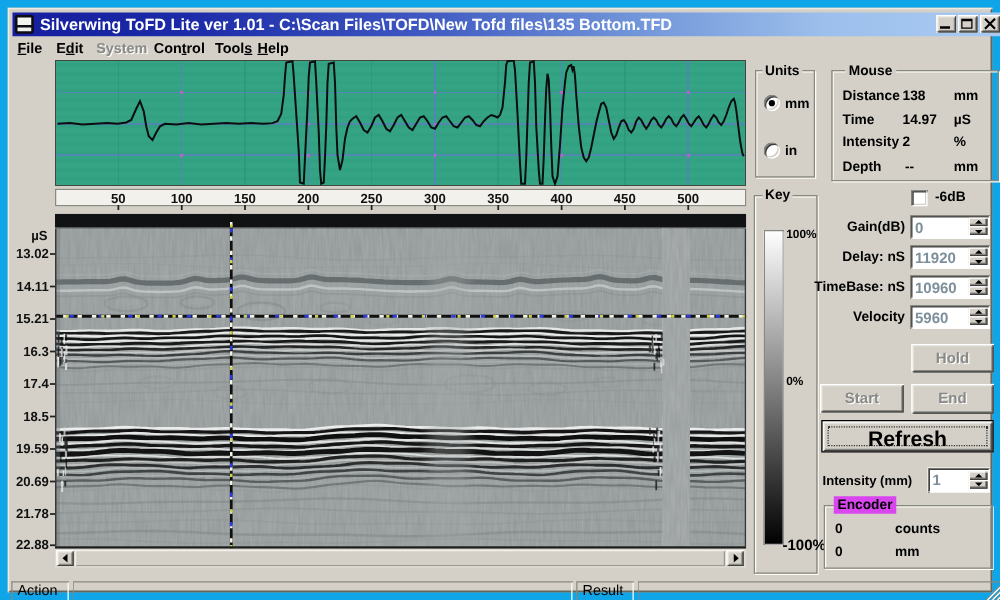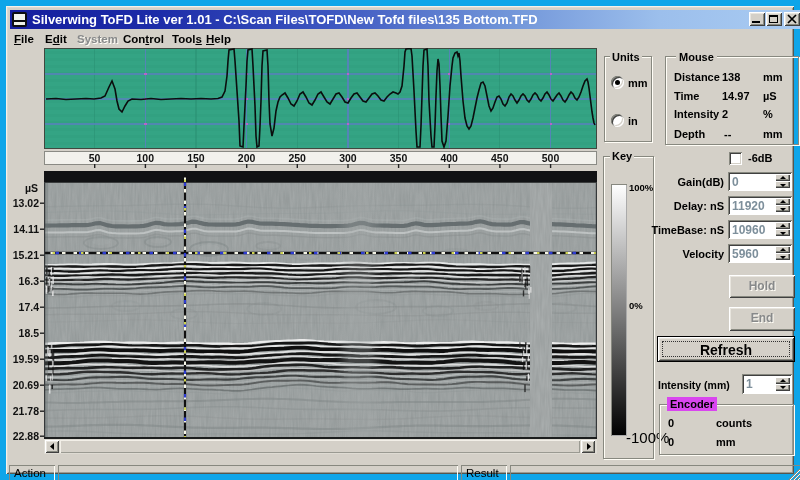--- a/index.html
+++ b/index.html
@@ -361,21 +361,21 @@
     <div class="lbl" style="left:757px;top:101px">%</div>
 <div class="lbl" style="left:668px;top:121px">Depth</div>
     <div class="lbl" style="left:718px;top:121px">--</div>
     <div class="lbl" style="left:757px;top:121px">mm</div>
 
 <div class="group abs" style="left:597px;top:150px;width:51px;height:303px"></div>
 <div class="lbl" style="left:604px;top:143px;background:#d4d0c8;padding:0 2px">Key</div>
 <div class="abs" style="left:605px;top:178px;width:16px;height:252px;background:linear-gradient(180deg,#ffffff,#000000);box-shadow:inset 1px 1px 0 #87887f, inset -1px -1px 0 #aaa"></div>
 <div class="abs" style="left:623px;top:176px;font-size:9.5px;font-weight:700">100%</div>
 <div class="abs" style="left:623px;top:294px;font-size:9.5px;font-weight:700">0%</div>
-<div class="abs" style="left:620px;top:423px;font-size:15px;font-weight:400">-100%</div>
+<div class="abs" style="left:620px;top:423px;font-size:12px;font-weight:700">-100%</div>
 
 <div class="sunken abs" style="left:723px;top:146px;width:13px;height:13px"></div>
 <div class="lbl" style="left:742px;top:145px">-6dB</div>
 
 <div class="rlbl" style="left:638px;top:169px">Gain(dB)</div>
 <div class="editrow" style="left:722px;top:166px;width:64px;height:19px">
       <span class="val">0</span>
       <span class="spin">
         <div class="up"></div>
         <div class="dn"></div>
@@ -400,24 +400,25 @@
 <div class="rlbl" style="left:638px;top:241px">Velocity</div>
 <div class="editrow" style="left:722px;top:238px;width:64px;height:19px">
       <span class="val">5960</span>
       <span class="spin">
         <div class="up"></div>
         <div class="dn"></div>
       </span>
     </div>
 
 <div class="btn" style="left:723px;top:269px;width:66px;height:23px;line-height:23px">Hold</div>
+<div class="btn" style="left:650px;top:301px;width:67px;height:23px;line-height:23px">Start</div>
 <div class="btn" style="left:723px;top:301px;width:66px;height:24px;line-height:23px">End</div>
 <div class="abs" style="left:651px;top:330px;width:138px;height:26px;border:1.5px solid #000;background:#d4d0c8;box-shadow:inset 1px 1px 0 #ffffff, inset -1px -1px 0 #404040, inset 2px 2px 0 #e8e5de, inset -2px -2px 0 #87887f">
  <div class="abs" style="left:4px;top:4px;right:4px;bottom:4px;border:1px dotted #333"></div>
- <div class="abs" style="width:100%;text-align:center;top:5px;font-size:14px;font-weight:700;color:#000">Refresh</div>
+ <div class="abs" style="width:100%;text-align:center;top:5px;font-size:17px;font-weight:700;color:#000">Refresh</div>
 </div>
 
 <div class="lbl" style="left:652px;top:372px;font-size:10.5px">Intensity (mm)</div>
 <div class="editrow" style="left:736px;top:368px;width:50px;height:20px">
       <span class="val">1</span>
       <span class="spin" style="top:2.5px">
         <div class="up"></div>
         <div class="dn"></div>
       </span>
     </div>

